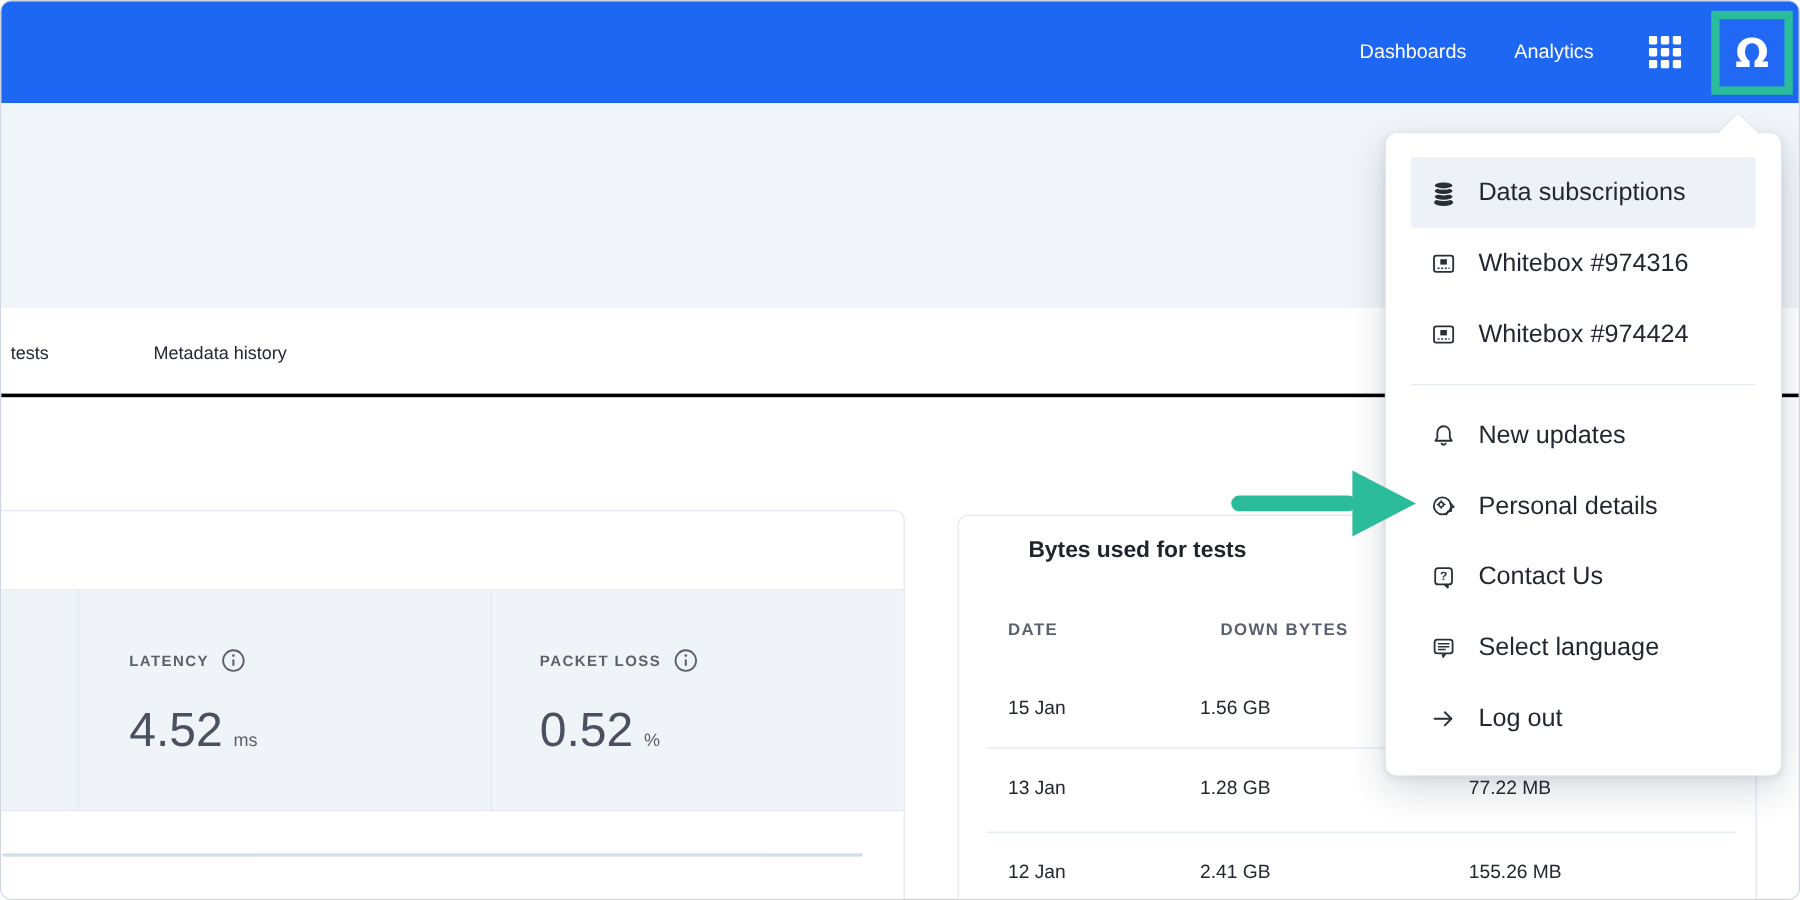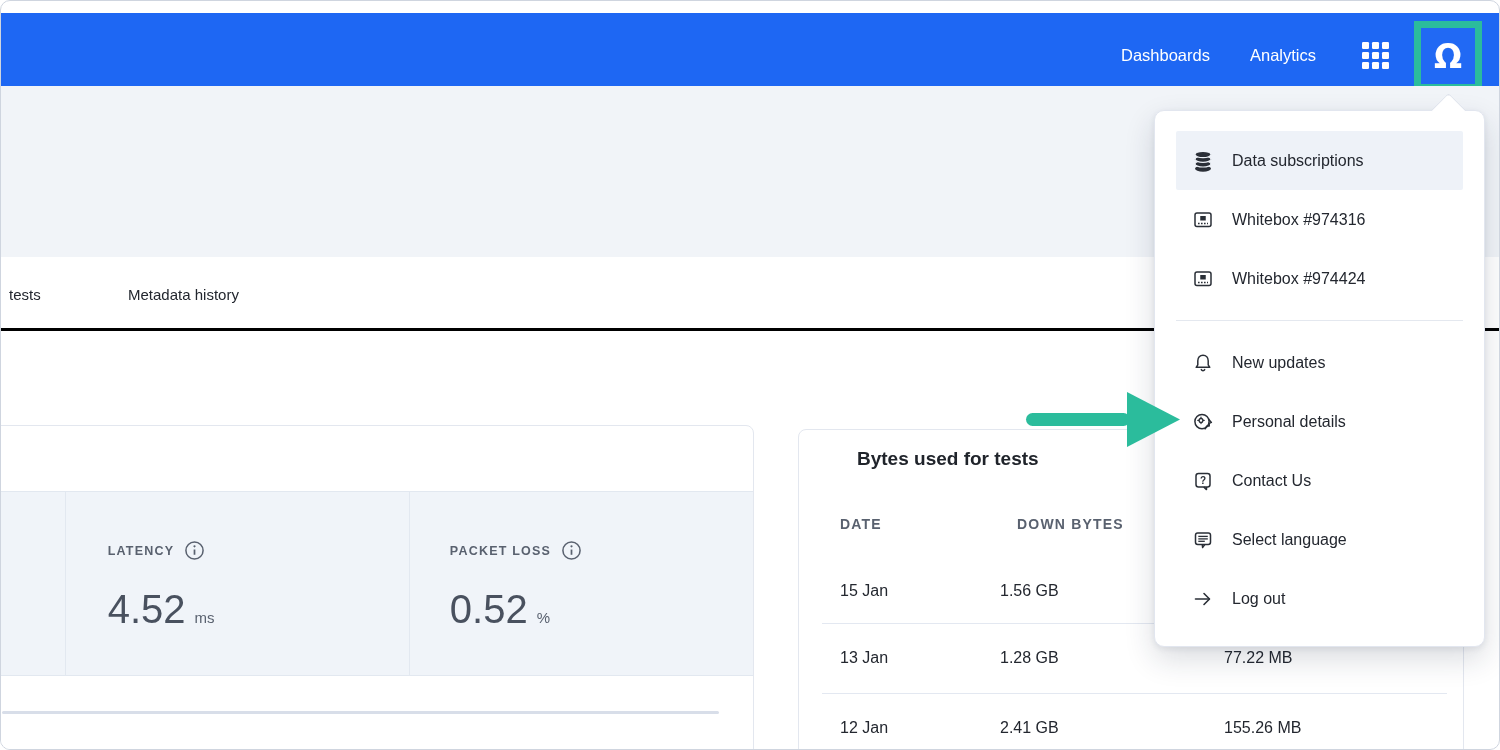--- a/index.html
+++ b/index.html
@@ -1,20 +1,20 @@
 <!DOCTYPE html>
 <html><head>
 <meta charset="utf-8">
 <style>
   html,body{margin:0;padding:0;background:#ffffff;font-family:"Liberation Sans",sans-serif;}
   *{box-sizing:border-box;}
   .frame{position:relative;width:1500px;height:750px;background:#ffffff;border:1px solid #cfd5df;border-radius:10px;overflow:hidden;}
 
   
-  .topbar{position:absolute;left:0;top:12px;width:100%;height:85px;background:#1e67f3;display:flex;align-items:center;justify-content:flex-end;padding-right:17px;}
+  .topbar{position:absolute;left:0;top:0;width:100%;height:85px;background:#1e67f3;display:flex;align-items:center;justify-content:flex-end;padding-right:5px;}
   .nav-link{color:#ffffff;font-size:16.5px;cursor:pointer;}
   .nav-link.dash{margin-right:40px;}
   .nav-link.ana{margin-right:46px;}
   .apps-btn{width:27px;height:27px;margin-right:25px;cursor:pointer;display:flex;}
   .avatar-btn{width:68px;height:70px;border:7px solid #2bbc9c;background:#2169f4;display:flex;align-items:center;justify-content:center;cursor:pointer;}
   .avatar-glyph{color:#ffffff;font-size:33px;font-weight:bold;font-family:"DejaVu Sans",sans-serif;line-height:1;transform:translateY(1px);}
 
   
   .grayband{position:absolute;left:0;top:85px;width:100%;height:171px;background:#f1f4f8;}
   .tabbar{position:absolute;left:0;top:256px;width:100%;height:74px;background:#ffffff;border-bottom:3px solid #000000;}
@@ -53,21 +53,21 @@
   .row-divider{position:absolute;left:23px;width:625px;height:1px;background:#e3e8f1;}
   .row-divider.d1{top:193px;}
   .row-divider.d2{top:263px;}
 
   
   .dropdown{position:absolute;left:1153px;top:109px;width:331px;height:537px;background:#ffffff;border:1px solid #e2e6ef;border-radius:10px;box-shadow:0 12px 30px rgba(25,35,60,.16),0 2px 6px rgba(25,35,60,.08);z-index:50;padding-top:20px;}
   .caret{position:absolute;left:281px;top:-13px;width:25px;height:25px;background:#ffffff;border-left:1px solid #dde2eb;border-top:1px solid #dde2eb;transform:rotate(45deg);border-radius:4px 0 0 0;}
   .menu-item{position:relative;height:59px;display:flex;align-items:center;padding-left:37px;cursor:pointer;}
   .menu-item.highlight{background:#eef2f8;margin:0 21px;padding-left:16px;border-radius:2px;}
   .menu-icon{width:22px;height:22px;flex:0 0 22px;display:flex;}
-  .menu-label{margin-left:18px;font-size:16px;color:#23272f;white-space:nowrap;}
+  .menu-label{margin-left:18px;font-size:21px;color:#23272f;white-space:nowrap;}
   .menu-divider{height:25px;display:flex;align-items:center;}
   .menu-divider::before{content:"";display:block;height:1px;background:#e4e8ef;margin:0 21px;width:289px;}
 
   
   .arrow-note{position:absolute;left:1022px;top:390px;z-index:60;pointer-events:none;}
 </style>
 </head>
 <body>
 
 <div class="frame">

